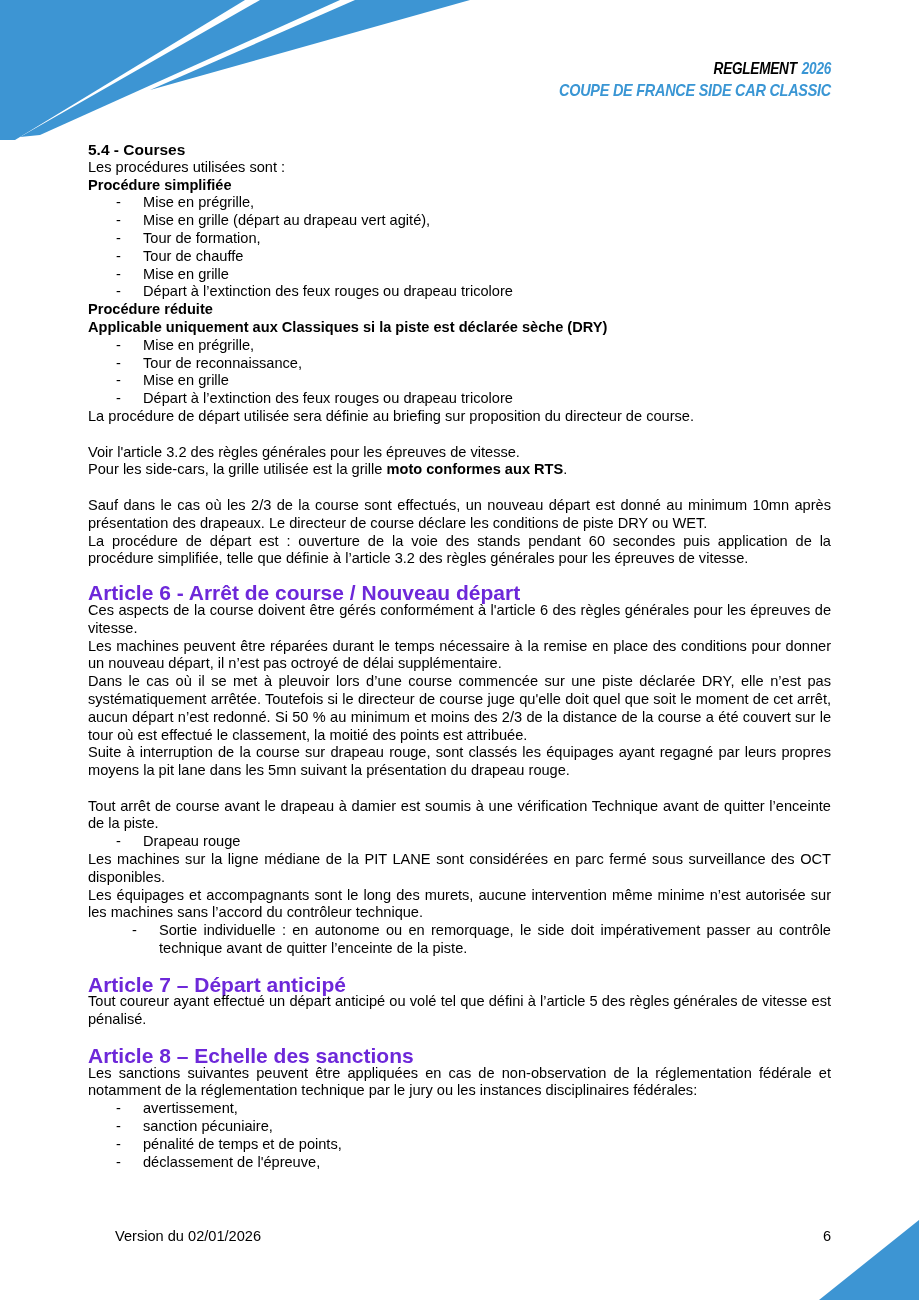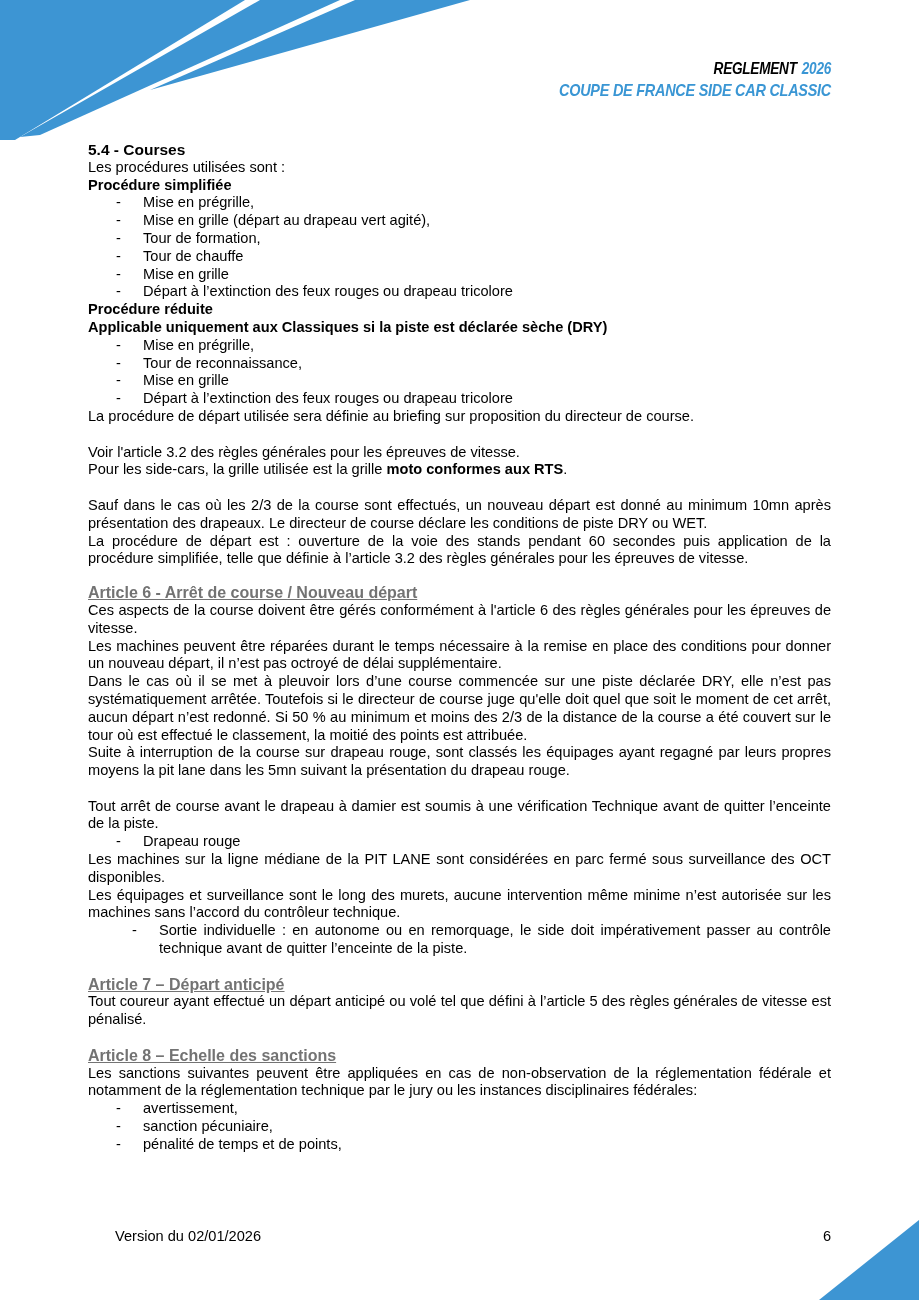--- a/index.html
+++ b/index.html
@@ -9,21 +9,21 @@
     .header-title { position: absolute; right: 88px; top: 58px; text-align: right;
                     font-family: "Liberation Sans", sans-serif; font-weight: bold; font-style: italic;
                     font-size: 16px; line-height: 22px; letter-spacing: -0.3px; transform: scaleX(0.85); transform-origin: right top; }
     .header-title .reg { color: #000; }
     .header-title .year { color: #3a96d4; margin-left: 6px; }
     .header-title .sub { color: #3a96d4; display: block; font-size: 17px; }
     .content { position: absolute; left: 88px; top: 141px; width: 743px; font-size: 14.6px; line-height: 17.8px; }
     .content p { margin: 0; text-align: justify; }
     .h-sec { font-weight: bold; font-size: 15.5px; margin: 0 0 3px 0; }
     .bold { font-weight: bold; }
-    .h-art { color: #737373; font-weight: bold; font-size: 16px; margin: 0 0 4px 0; text-decoration: underline; }
+    .h-art { color: #6d28d9; font-weight: bold; font-size: 21px; margin: 0 0 4px 0; }
     ul.dash { list-style: none; margin: 0; padding: 0 0 0 55px; }
     ul.dash li { position: relative; }
     ul.dash li::before { content: "-"; position: absolute; left: -27px; }
     .gap { height: 17.8px; }
     .gap-s { height: 8px; }
     .footer-version { position: absolute; left: 115px; top: 1228px; font-size: 14.6px; }
     .footer-page { position: absolute; right: 88px; top: 1228px; font-size: 14.6px; }
     .corner { position: absolute; right: 0; bottom: 0; }
   </style>
 </head>
@@ -74,36 +74,37 @@
   <p>Ces aspects de la course doivent être gérés conformément à l'article 6 des règles générales pour les épreuves de vitesse.</p>
   <p>Les machines peuvent être réparées durant le temps nécessaire à la remise en place des conditions pour donner un nouveau départ, il n’est pas octroyé de délai supplémentaire.</p>
   <p>Dans le cas où il se met à pleuvoir lors d’une course commencée sur une piste déclarée DRY, elle n’est pas systématiquement arrêtée. Toutefois si le directeur de course juge qu'elle doit quel que soit le moment de cet arrêt, aucun départ n’est redonné. Si 50 % au minimum et moins des 2/3 de la distance de la course a été couvert sur le tour où est effectué le classement, la moitié des points est attribuée.</p>
   <p>Suite à interruption de la course sur drapeau rouge, sont classés les équipages ayant regagné par leurs propres moyens la pit lane dans les 5mn suivant la présentation du drapeau rouge.</p>
   <div class="gap"></div>
   <p>Tout arrêt de course avant le drapeau à damier est soumis à une vérification Technique avant de quitter l’enceinte de la piste.</p>
   <ul class="dash">
     <li>Drapeau rouge</li>
   </ul>
   <p>Les machines sur la ligne médiane de la PIT LANE sont considérées en parc fermé sous surveillance des OCT disponibles.</p>
-  <p>Les équipages et surveillance sont le long des murets, aucune intervention même minime n’est autorisée sur les machines sans l’accord du contrôleur technique.</p>
+  <p>Les équipages et accompagnants sont le long des murets, aucune intervention même minime n’est autorisée sur les machines sans l’accord du contrôleur technique.</p>
   <ul class="dash">
     <li style="text-align: justify; margin-left: 16px;">Sortie individuelle : en autonome ou en remorquage, le side doit impérativement passer au contrôle technique avant de quitter l’enceinte de la piste.</li>
   </ul>
   <div class="gap"></div>
 
   <p class="h-art">Article 7 – Départ anticipé</p>
   <p>Tout coureur ayant effectué un départ anticipé ou volé tel que défini à l’article 5 des règles générales de vitesse est pénalisé.</p>
   <div class="gap"></div>
 
   <p class="h-art">Article 8 – Echelle des sanctions</p>
   <p>Les sanctions suivantes peuvent être appliquées en cas de non-observation de la réglementation fédérale et notamment de la réglementation technique par le jury ou les instances disciplinaires fédérales:</p>
   <ul class="dash">
     <li>avertissement,</li>
     <li>sanction pécuniaire,</li>
     <li>pénalité de temps et de points,</li>
+    <li>déclassement de l'épreuve,</li>
   </ul>
 </div>
 
 <div class="footer-version">Version du 02/01/2026</div>
 <div class="footer-page">6</div>
 
 <svg class="corner" width="100" height="80" viewBox="0 0 100 80">
   <polygon points="100,0 100,80 0,80" fill="#3d95d3"></polygon>
 </svg>
 

